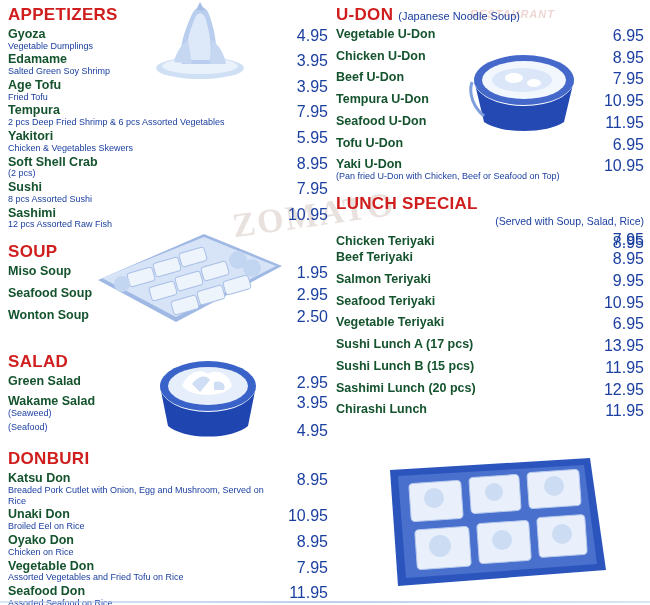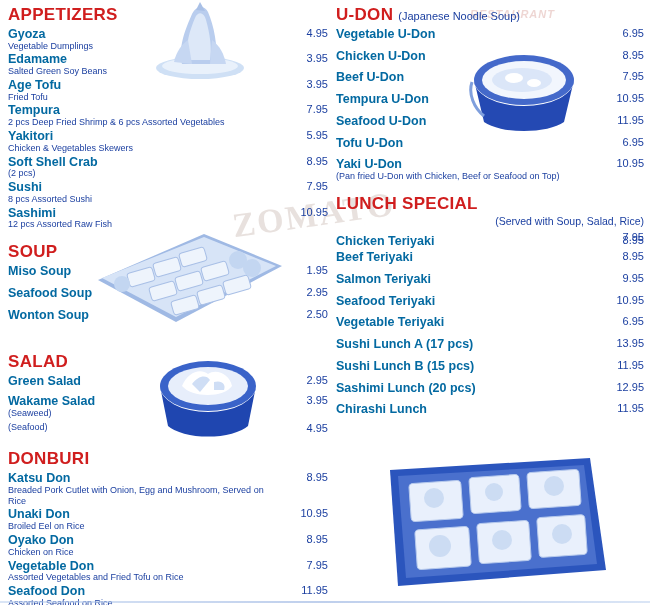--- a/index.html
+++ b/index.html
@@ -46,37 +46,37 @@
     position: relative;
   }
   .item {
     position: relative;
     padding-right: 46px;
     margin-bottom: 1px;
   }
   .item .name {
     font-size: 12.5px;
     font-weight: bold;
-    color: #0369a1;
+    color: #14532d;
     line-height: 1.18;
     display: block;
   }
   .item .desc {
     font-size: 9px;
     font-weight: normal;
     color: #1b3fa0;
     line-height: 1.2;
     display: block;
     margin-top: -1px;
   }
   .item .price {
     position: absolute;
     right: 0;
     top: 0;
-    font-size: 11px;
+    font-size: 16px;
     font-weight: normal;
     color: #1b3fa0;
   }
   .item.noprice { padding-right: 0; }
   .spacer-12 { height: 12px; }
 
   
   .photo {
     position: absolute;
     pointer-events: none;
@@ -211,21 +211,21 @@
       <div class="section-title">
         <span>APPETIZERS</span>
       </div>
       <div class="item">
         <span class="name">Gyoza</span>
         <span class="desc">Vegetable Dumplings</span>
         <span class="price">4.95</span>
       </div>
       <div class="item">
         <span class="name">Edamame</span>
-        <span class="desc">Salted Green Soy Beans</span>
+        <span class="desc">Salted Green Soy Shrimp</span>
         <span class="price">3.95</span>
       </div>
       <div class="item">
         <span class="name">Age Tofu</span>
         <span class="desc">Fried Tofu</span>
         <span class="price">3.95</span>
       </div>
       <div class="item">
         <span class="name">Tempura</span>
         <span class="desc">2 pcs Deep Fried Shrimp &amp; 6 pcs Assorted Vegetables</span>

